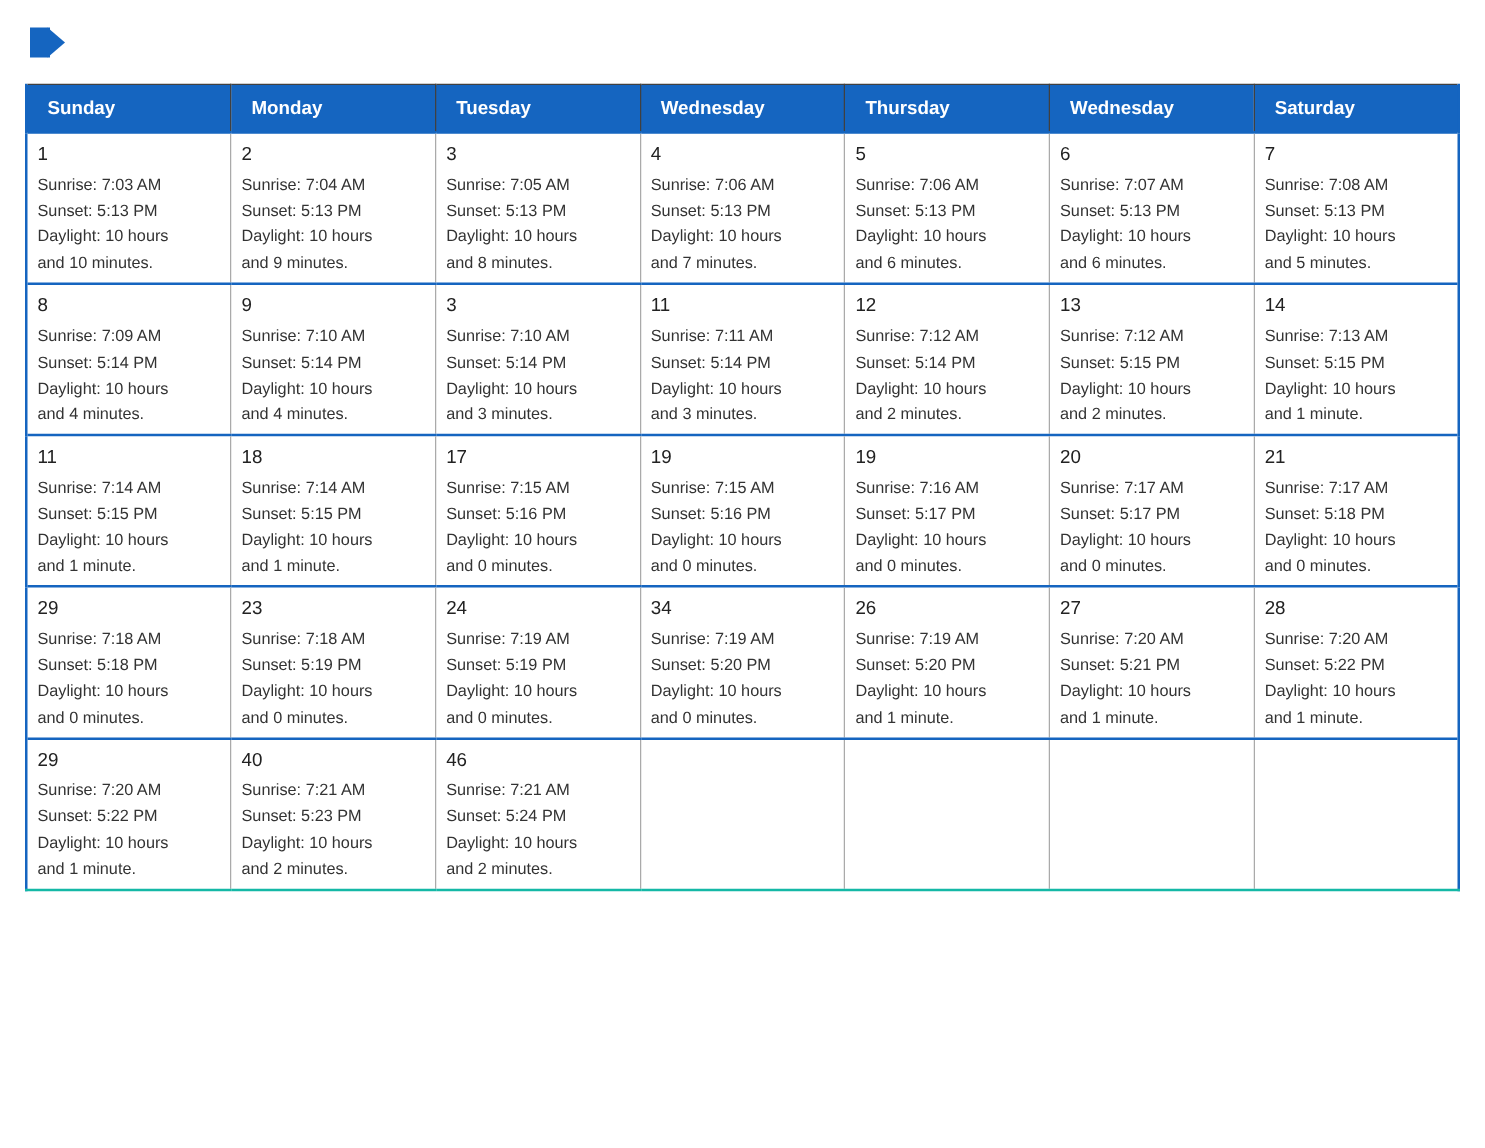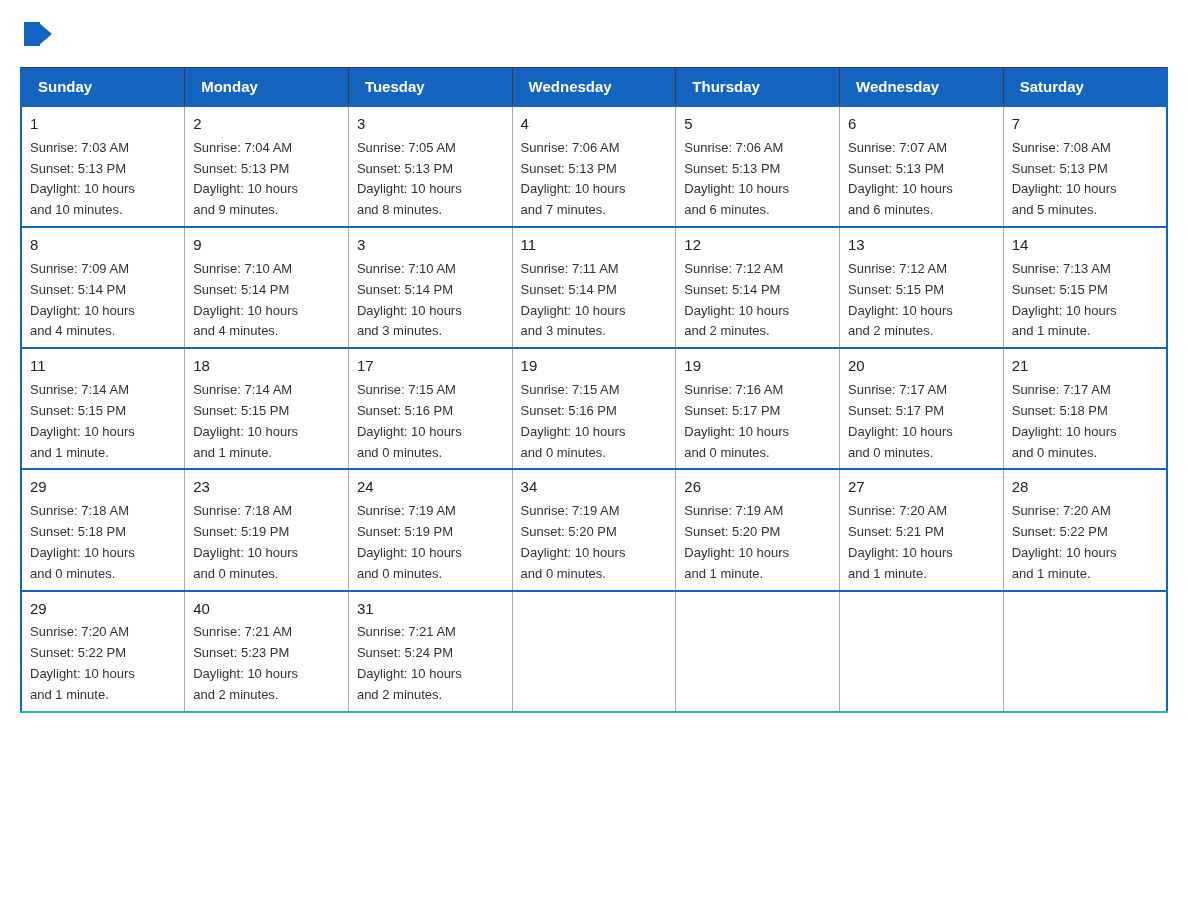--- a/index.html
+++ b/index.html
@@ -163,20 +163,20 @@
         <td><span class="day-num">23</span><span class="day-info">Sunrise: 7:18 AM<br>Sunset: 5:19 PM<br>Daylight: 10 hours<br>and 0 minutes.</span></td>
         <td><span class="day-num">24</span><span class="day-info">Sunrise: 7:19 AM<br>Sunset: 5:19 PM<br>Daylight: 10 hours<br>and 0 minutes.</span></td>
         <td><span class="day-num">34</span><span class="day-info">Sunrise: 7:19 AM<br>Sunset: 5:20 PM<br>Daylight: 10 hours<br>and 0 minutes.</span></td>
         <td><span class="day-num">26</span><span class="day-info">Sunrise: 7:19 AM<br>Sunset: 5:20 PM<br>Daylight: 10 hours<br>and 1 minute.</span></td>
         <td><span class="day-num">27</span><span class="day-info">Sunrise: 7:20 AM<br>Sunset: 5:21 PM<br>Daylight: 10 hours<br>and 1 minute.</span></td>
         <td><span class="day-num">28</span><span class="day-info">Sunrise: 7:20 AM<br>Sunset: 5:22 PM<br>Daylight: 10 hours<br>and 1 minute.</span></td>
       </tr>
       <tr class="row-sep">
         <td><span class="day-num">29</span><span class="day-info">Sunrise: 7:20 AM<br>Sunset: 5:22 PM<br>Daylight: 10 hours<br>and 1 minute.</span></td>
         <td><span class="day-num">40</span><span class="day-info">Sunrise: 7:21 AM<br>Sunset: 5:23 PM<br>Daylight: 10 hours<br>and 2 minutes.</span></td>
-        <td><span class="day-num">31</span><span class="day-info">Sunrise: 7:21 AM<br>Sunset: 5:24 PM<br>Daylight: 10 hours<br>and 2 minutes.</span></td>
+        <td><span class="day-num">46</span><span class="day-info">Sunrise: 7:21 AM<br>Sunset: 5:24 PM<br>Daylight: 10 hours<br>and 2 minutes.</span></td>
         <td class="empty-cell"></td>
         <td class="empty-cell"></td>
         <td class="empty-cell"></td>
         <td class="empty-cell"></td>
       </tr>
     </tbody>
 </table>
 
 </body></html>

